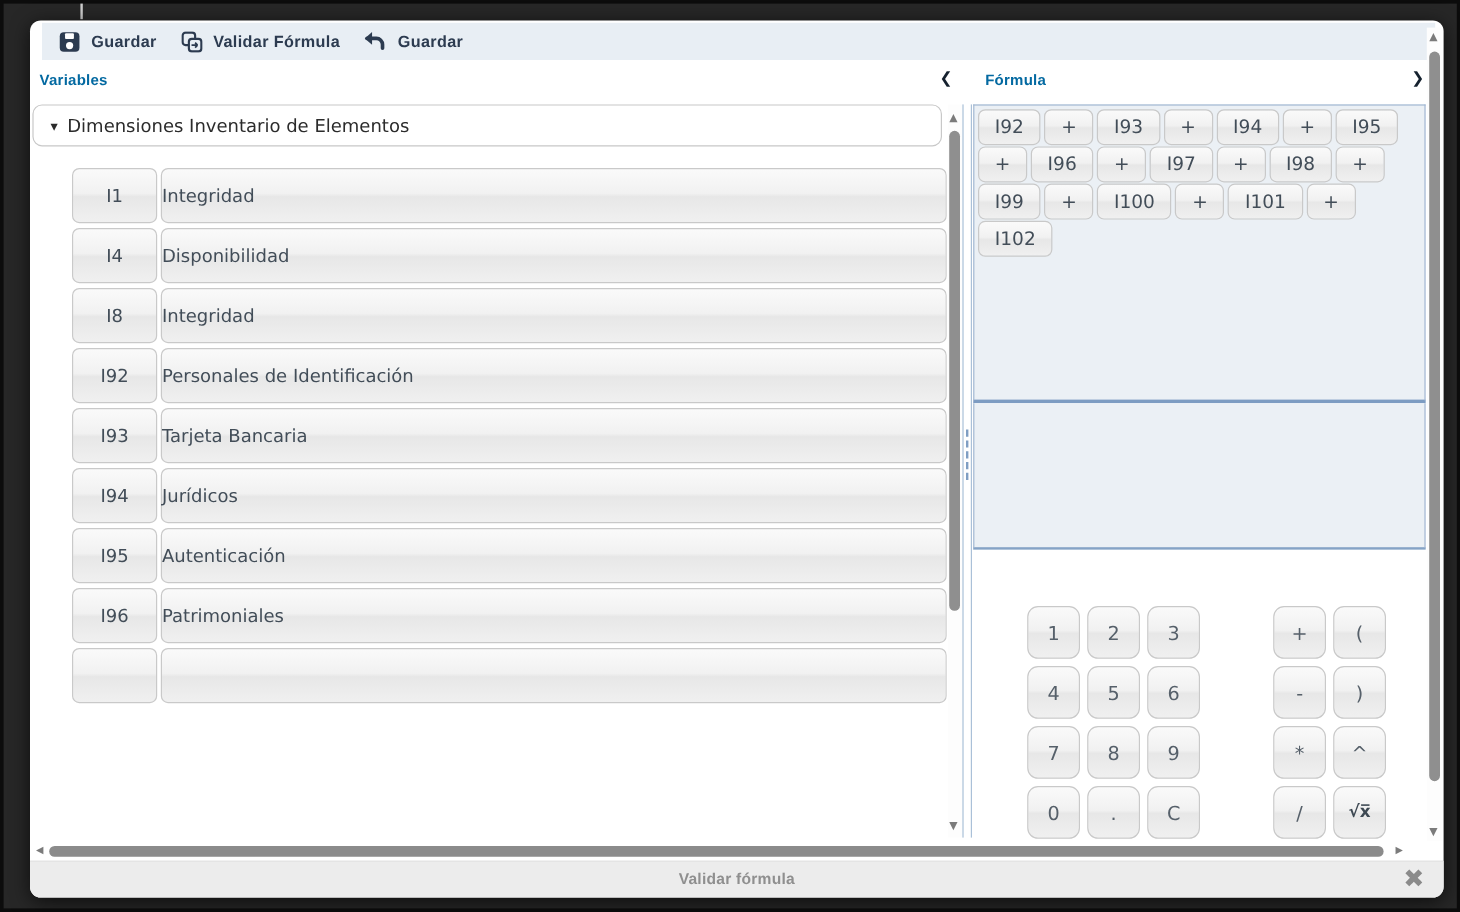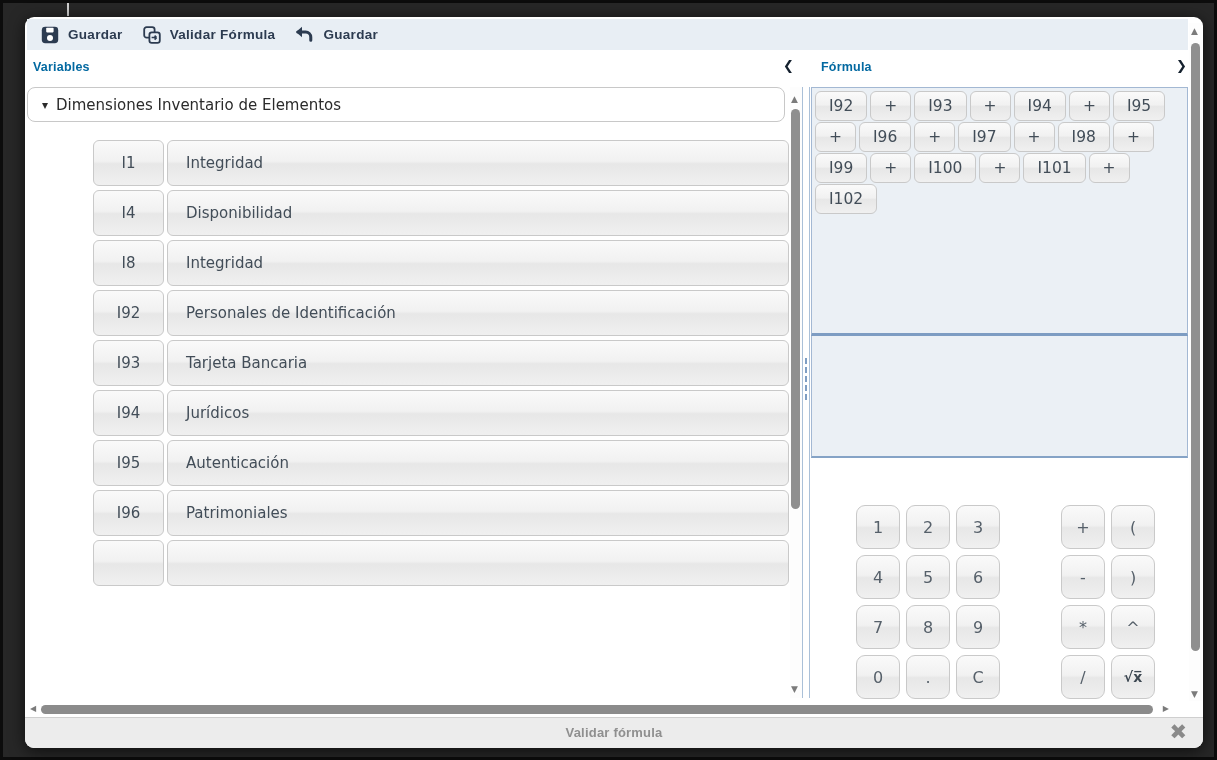--- a/index.html
+++ b/index.html
@@ -5,46 +5,46 @@
   * { margin:0; padding:0; box-sizing:border-box; }
   html,body { width:1217px; height:760px; overflow:hidden; }
   body { background:#262626; font-family:"Liberation Sans", sans-serif; position:relative; }
   .screen { position:absolute; inset:0; border:3px solid #0c0c0c; background:#272727; }
   .top-tick { position:absolute; left:64px; top:0; width:2px; height:13px; background:#cfcfcf; }
 
   .modal { position:absolute; left:22px; top:14px; width:1178px; height:731px;
            background:#fff; border-radius:9px; box-shadow:0 3px 16px rgba(0,0,0,.65); }
 
   
-  .toolbar { position:absolute; left:2px; top:2px; width:1161px; height:31px;
+  .toolbar { position:absolute; left:10px; top:2px; width:1161px; height:31px;
              background:#e8eef4; display:flex; align-items:center; padding-left:14px; gap:20px; }
   .tb-btn { display:flex; align-items:center; gap:9px; background:none; border:none; cursor:pointer;
             font-family:"Liberation Sans", sans-serif; font-size:13.5px; font-weight:600;
             color:#2c3b50; letter-spacing:.3px; }
   .tb-btn svg { display:block; }
 
   
   .panel-title { position:absolute; top:43px; font-size:12.5px; font-weight:700; color:#0369a1; letter-spacing:.2px; }
   .chev { position:absolute; top:41px; font-size:13px; font-weight:700; color:#15212e;
           background:none; border:none; cursor:pointer; font-family:"DejaVu Sans", sans-serif; }
 
   
   .group-box { position:absolute; left:2px; top:70px; width:758px; height:35px; background:#fff;
                border:1px solid #c8c8c8; border-radius:8px; display:flex; align-items:center;
                padding-left:14px; gap:8px; cursor:pointer; }
   .group-caret { font-size:12px; color:#2b2b2b; font-family:"DejaVu Sans", sans-serif; }
   .group-label { font-size:15px; color:#2b2b2b; font-family:"DejaVu Sans", sans-serif; }
 
   .var-list { position:absolute; left:35px; top:123px; width:729px; height:558px; overflow:hidden; }
-  .var-row { display:flex; gap:3px; height:46px; margin-bottom:4px;margin-left:33px; }
+  .var-row { display:flex; gap:3px; height:46px; margin-bottom:4px; }
   .btn3d { border:1px solid #c9c9c9; border-radius:6px; cursor:pointer;
            background:linear-gradient(180deg,#fafafa 0%,#f1f1f1 46%,#e7e7e7 52%,#f0f0f0 100%);
            font-family:"DejaVu Sans", sans-serif; color:#424d58; }
   .var-code { width:71px; flex:0 0 71px; font-size:15px; }
-  .var-name { flex:1; text-align:left; padding-left:18px; font-size:15px; }
+  .var-name { flex:1; text-align:left; font-size:15px; }
 
   
   .sb-arrow { color:#7b7b7b; font-size:9px; line-height:1; font-family:"DejaVu Sans", sans-serif;
               background:none; border:none; cursor:pointer; padding:0; }
   .list-sb { position:absolute; left:765px; top:70px; width:12px; height:611px; background:#fdfdfd; }
   .list-sb .up { position:absolute; top:8px; left:1px; }
   .list-sb .down { position:absolute; bottom:4px; left:1px; }
   .list-sb .thumb { position:absolute; left:1px; top:22px; width:9px; height:400px;
                     background:#8f8f8f; border-radius:6px; cursor:grab; }
 

